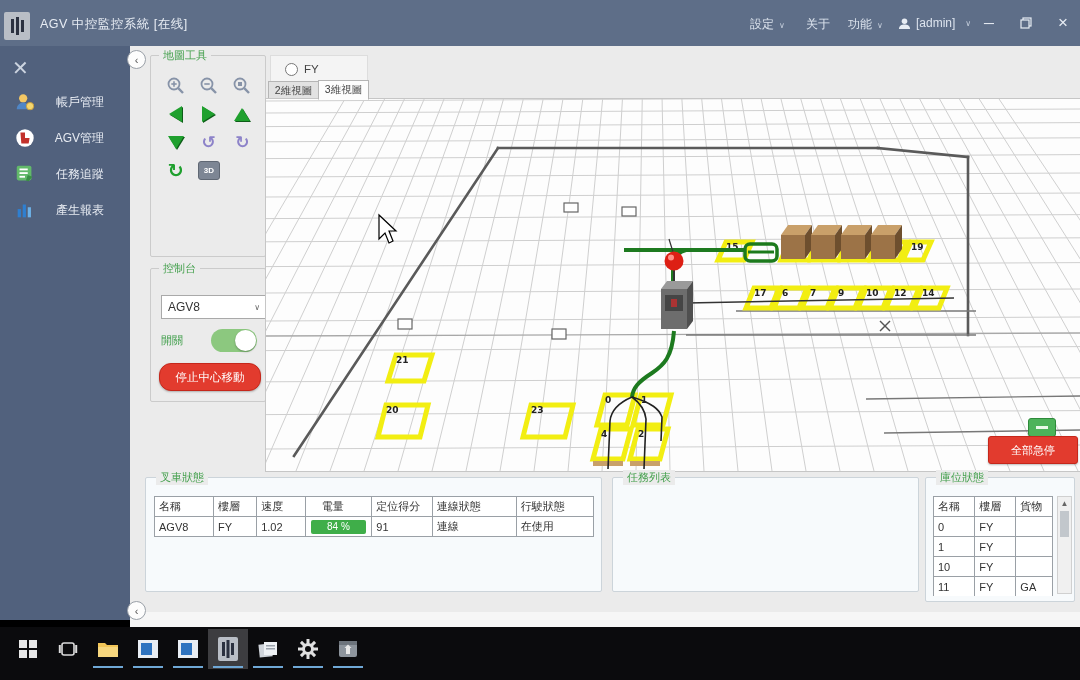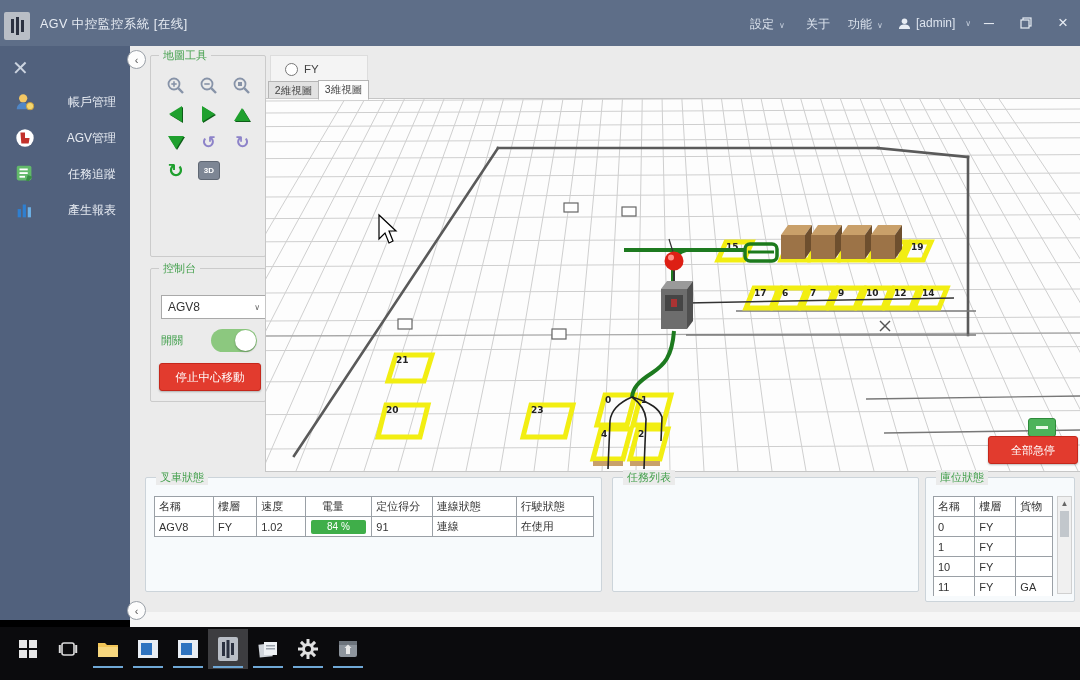--- a/index.html
+++ b/index.html
@@ -12,21 +12,21 @@
             display:flex;align-items:center;justify-content:center;gap:2px;}
   #app-icon i{display:block;width:3px;background:#2b3140;}
   #title-text{left:40px;top:16px;font-size:12.5px;letter-spacing:.5px;}
   .tb-menu{top:16px;font-size:12px;color:#dde4ee;cursor:default;}
   .tb-caret{font-size:8px;color:#c4cddb;margin-left:5px;}
   .winbtn{top:12px;width:28px;height:22px;display:flex;align-items:center;justify-content:center;color:#e8edf4;font-size:14px;}
   
   #sidebar{left:0;top:46px;width:130px;height:574px;background:#51617d;}
   #sidebar-close{left:12px;top:12px;color:#ccd4e0;font-size:20px;line-height:20px;position:absolute;}
   #sidebar-items{position:absolute;left:0;top:38px;width:130px;}
-  .sb-item{height:36px;display:flex;align-items:center;padding:0 14px 0 14px;color:#e7ebf2;font-size:12px;cursor:pointer;}
+  .sb-item{height:36px;display:flex;align-items:center;padding:0 26px 0 14px;color:#e7ebf2;font-size:12px;cursor:pointer;}
   .sb-item.active{background:#f2f3f5;color:#3c3c3c;}
   .sb-icon{width:24px;height:22px;margin-right:auto;display:flex;align-items:center;}
   .sb-label{margin-left:auto;}
   
   #main{left:130px;top:46px;width:950px;height:574px;background:#ebebeb;}
   .circle-btn{width:17px;height:17px;border-radius:50%;background:#fdfdfd;border:1px solid #9aa0a8;
               color:#555;font-size:11px;display:flex;align-items:center;justify-content:center;z-index:5;}
   .gbox{border:1px solid #cbcbcb;border-radius:2px;}
   .gtitle{position:absolute;top:-8px;left:8px;background:#ebebeb;padding:0 4px;font-size:11px;color:#44a04d;}
   #tools-grid{position:absolute;left:8px;top:16px;width:100px;display:grid;grid-template-columns:repeat(3,1fr);grid-auto-rows:28px;align-items:center;justify-items:center;}
@@ -42,21 +42,21 @@
            display:flex;align-items:center;justify-content:center;border:1px solid #5f6773;}
   
   #agv-select{position:absolute;left:10px;top:26px;width:92px;height:22px;background:#fff;border:1px solid #a9a9a9;
               font-size:12px;color:#333;display:flex;align-items:center;padding:0 6px;justify-content:space-between;cursor:pointer;}
   #toggle-row{position:absolute;left:10px;top:60px;width:96px;display:flex;align-items:center;justify-content:space-between;}
   #toggle-label{font-size:11px;color:#3f9e4a;}
   .switch{width:46px;height:23px;border-radius:12px;background:#8cc87f;position:relative;cursor:pointer;}
   .switch .knob{position:absolute;right:1px;top:1px;width:21px;height:21px;border-radius:50%;background:#fff;box-shadow:0 1px 2px rgba(0,0,0,.3);}
   .red-btn{background:#e23b2e;color:#fff;border:1px solid #c5271b;border-radius:3px;font-size:11.5px;
            display:flex;align-items:center;justify-content:center;cursor:pointer;box-shadow:0 1px 2px rgba(0,0,0,.25);}
-  #stop-btn{position:absolute;left:8px;top:94px;width:100px;height:26px;}
+  #stop-btn{position:absolute;left:8px;top:94px;width:100px;height:26px;border-radius:12px;}
   
   #fy-box{left:270px;top:55px;width:82px;height:26px;background:#f4f4f4;border:1px solid #ddd;
           display:flex;align-items:center;gap:6px;padding-left:14px;font-size:11.5px;color:#444;}
   #fy-radio{width:11px;height:11px;border-radius:50%;border:1px solid #777;background:#fff;}
   .tab{top:81px;height:17px;font-size:10.5px;color:#444;display:flex;align-items:center;justify-content:center;
        border:1px solid #b5b5b5;cursor:pointer;}
   #tab-2d{left:268px;width:49px;background:#e2e2e2;}
   #tab-3d{left:318px;width:49px;background:#fdfdfd;height:18px;top:80px;border-bottom:1px solid #fdfdfd;z-index:3;}
   
   #map{left:265px;top:98px;width:815px;height:372px;background:#fdfdfd;border:1px solid #c6c6c6;border-right:none;}

